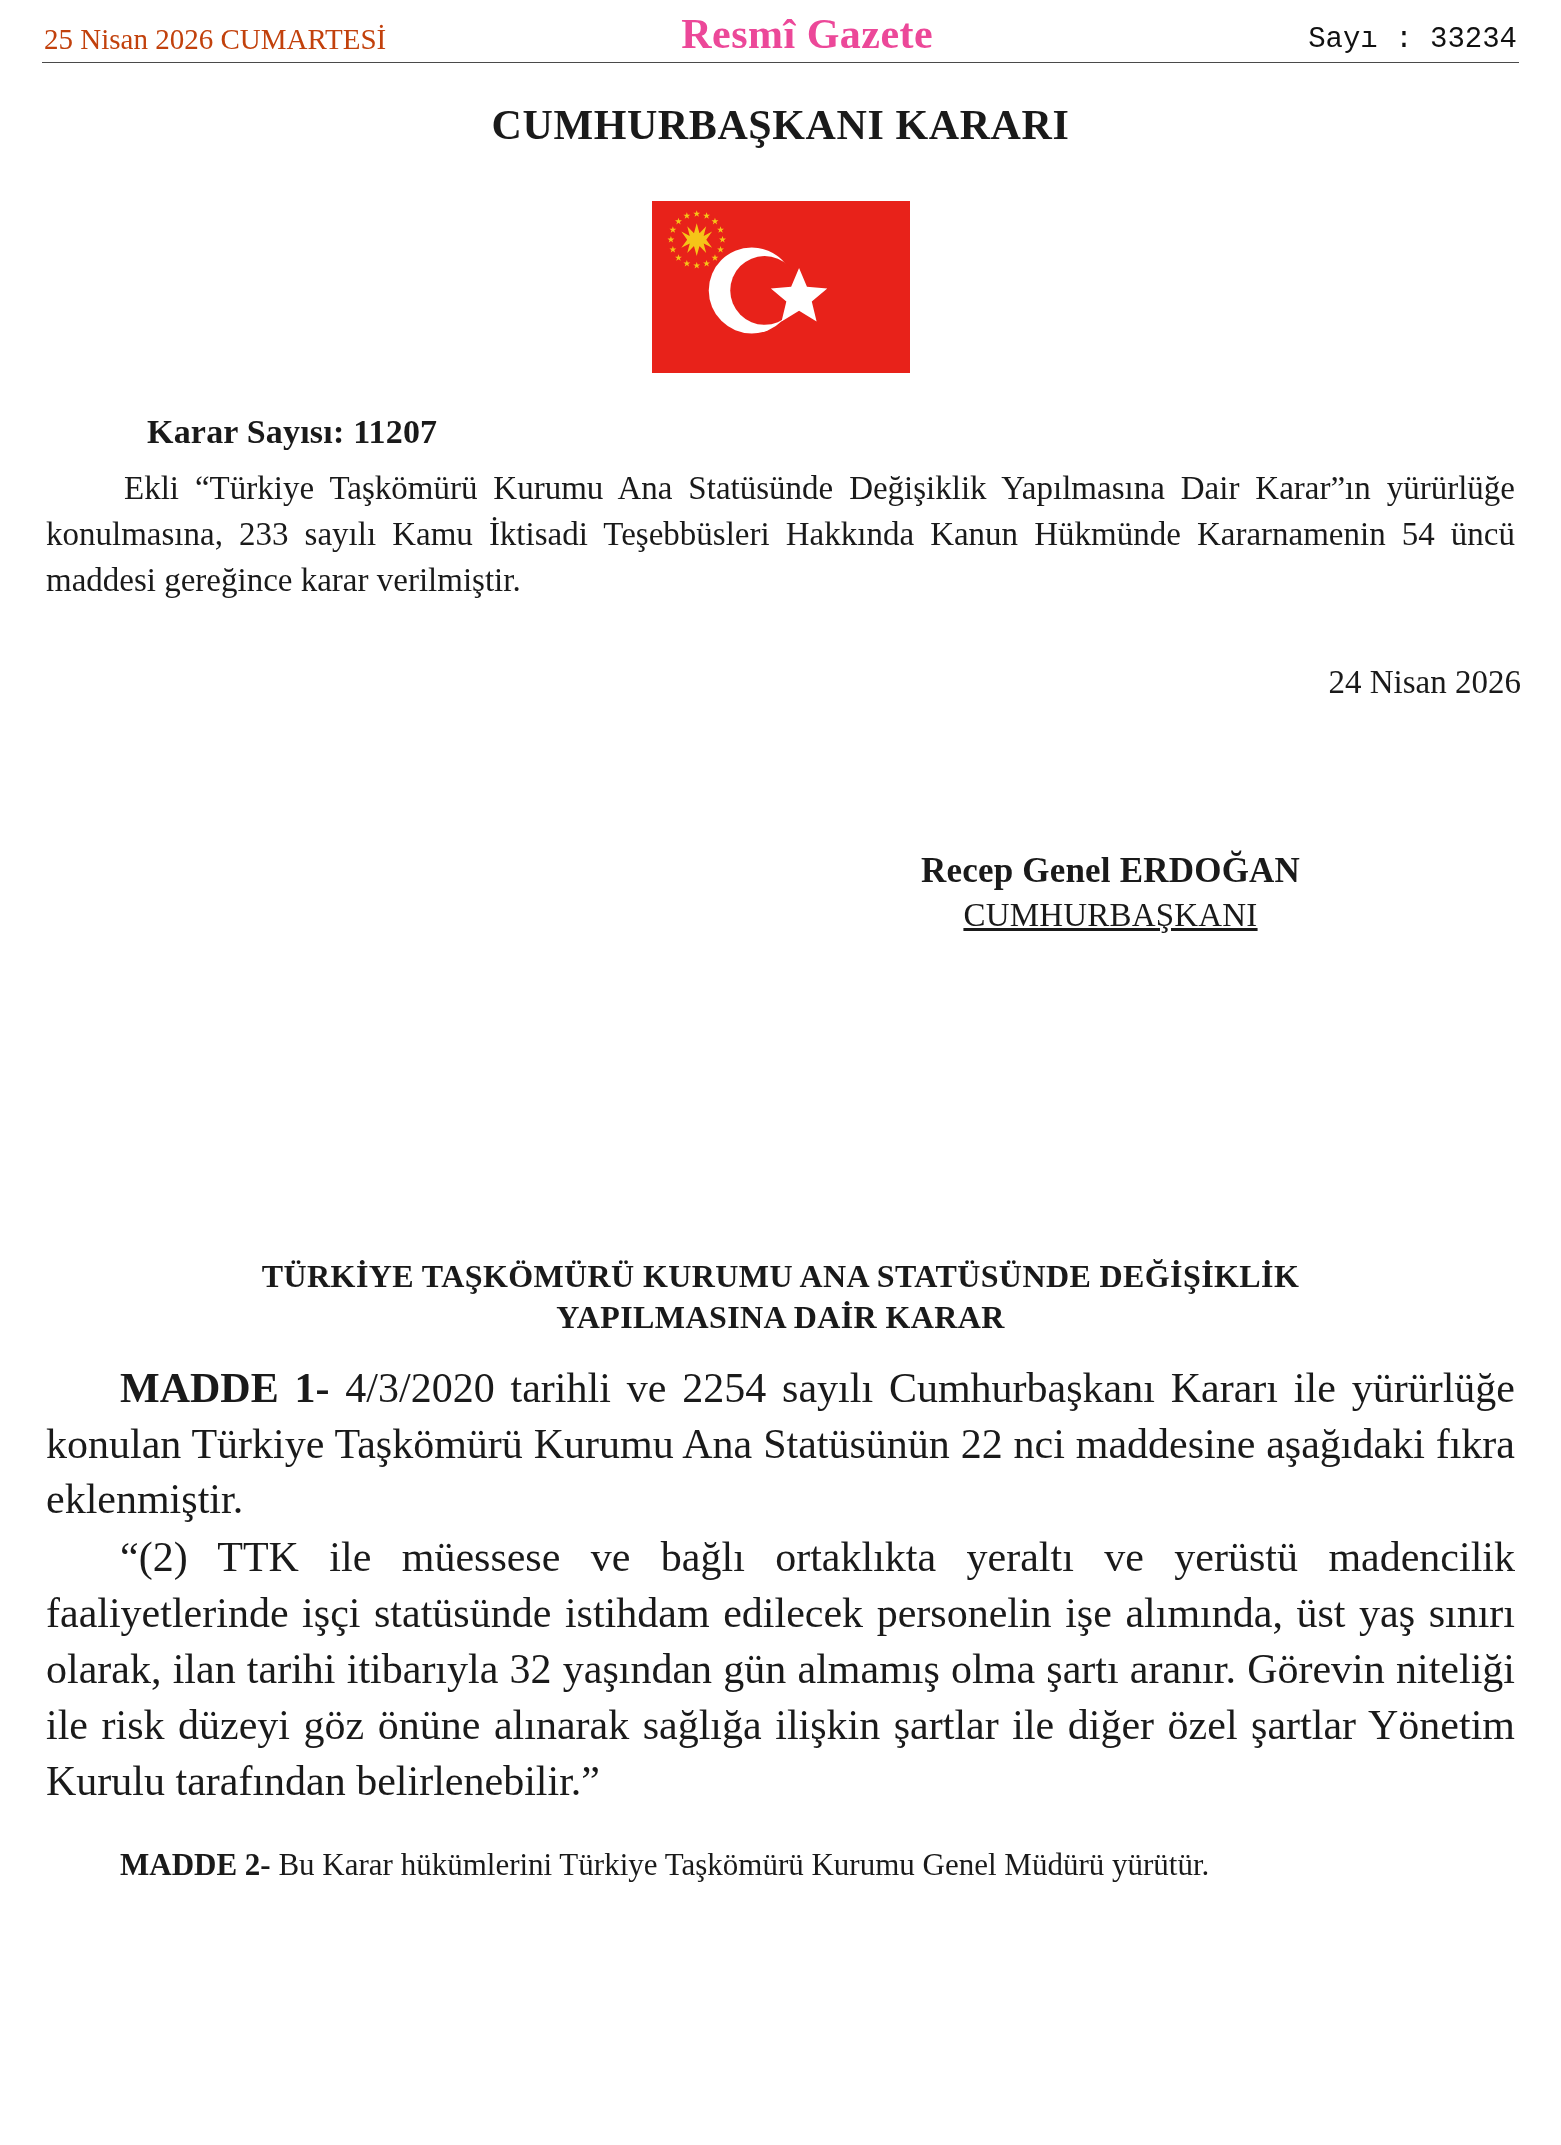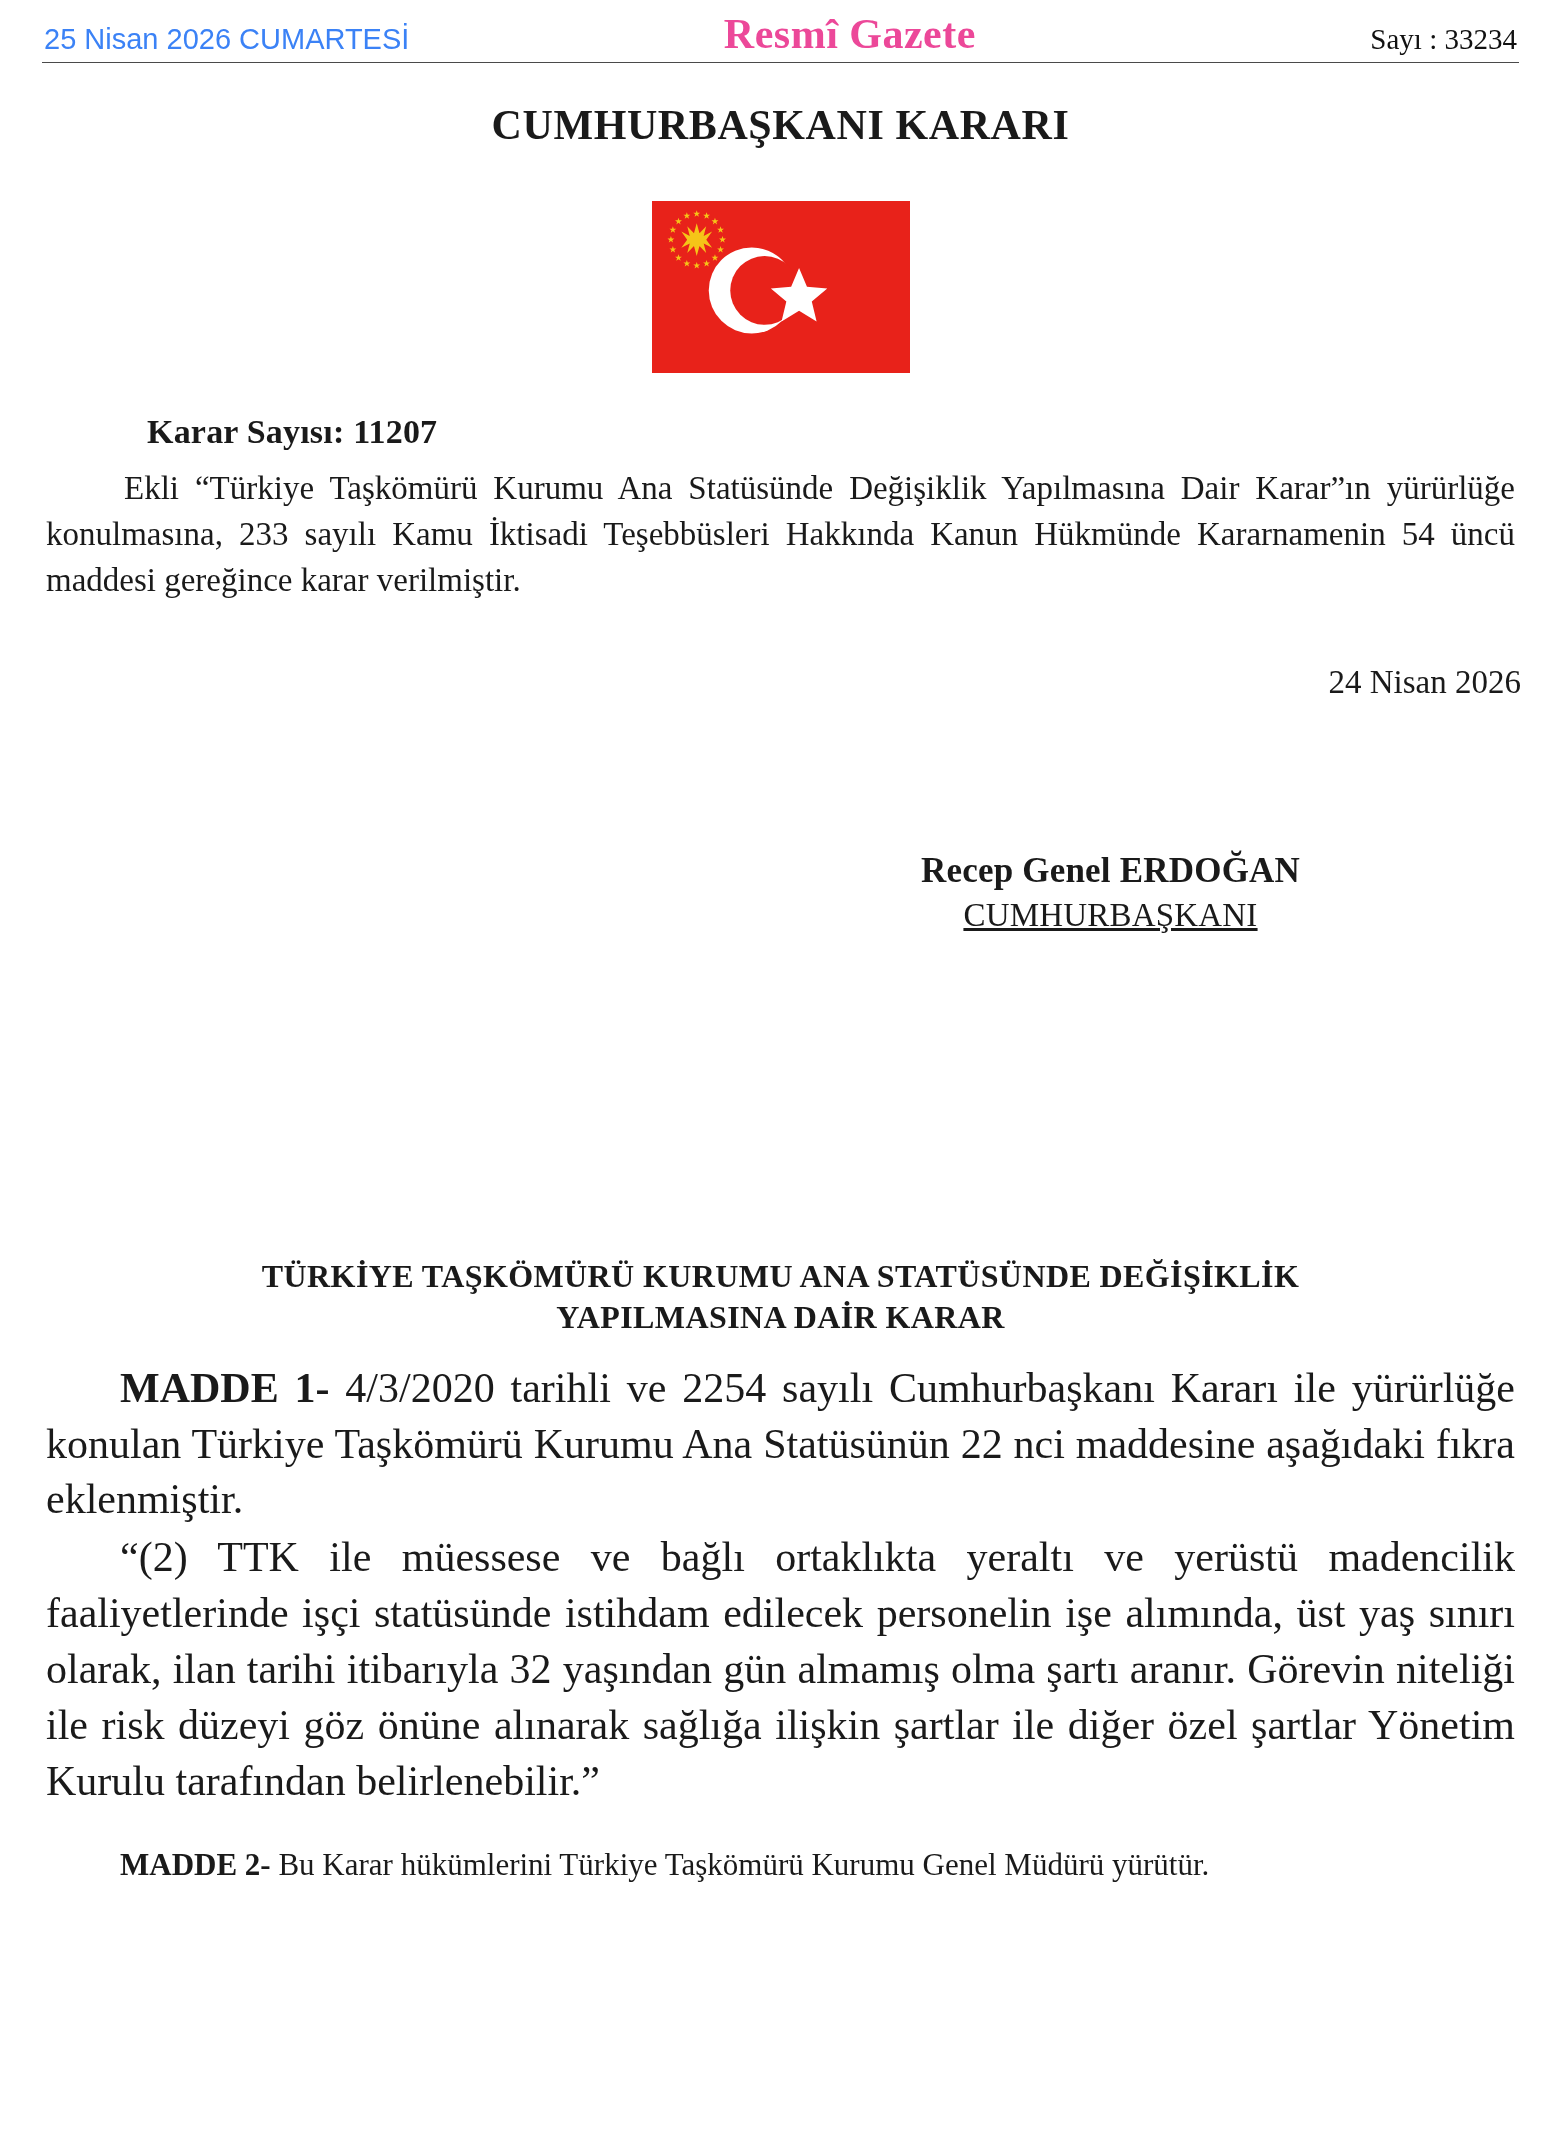--- a/index.html
+++ b/index.html
@@ -28,38 +28,38 @@
   
   .masthead {
     display: flex;
     align-items: flex-end;
     justify-content: space-between;
     height: 62px;
     padding: 0 4px 4px 4px;
     box-sizing: border-box;
   }
   .masthead-date {
-    font-family: Liberation Sans, sans-serif;
+    font-family: Liberation Serif, serif;
     font-size: 29px;
     letter-spacing: 0px;
-    color: #3b82f6;
+    color: #c2410c;
     white-space: nowrap;
     padding-bottom: 2px;
   }
   .masthead-title {
     font-family: "Liberation Serif", "DejaVu Serif", serif;
     font-weight: bold;
     font-size: 42px;
     color: #ec4899;
     letter-spacing: 0.5px;
     white-space: nowrap;
     transform: translateX(-40px);
   }
   .masthead-issue {
-    font-family: Liberation Serif, serif;
+    font-family: Liberation Mono, monospace;
     font-size: 29px;
     color: #111;
     white-space: nowrap;
     padding-bottom: 2px;
   }
   .rule {
     border: 0;
     border-top: 1.4px solid #4a4a4a;
     margin: 0 2px;
   }

